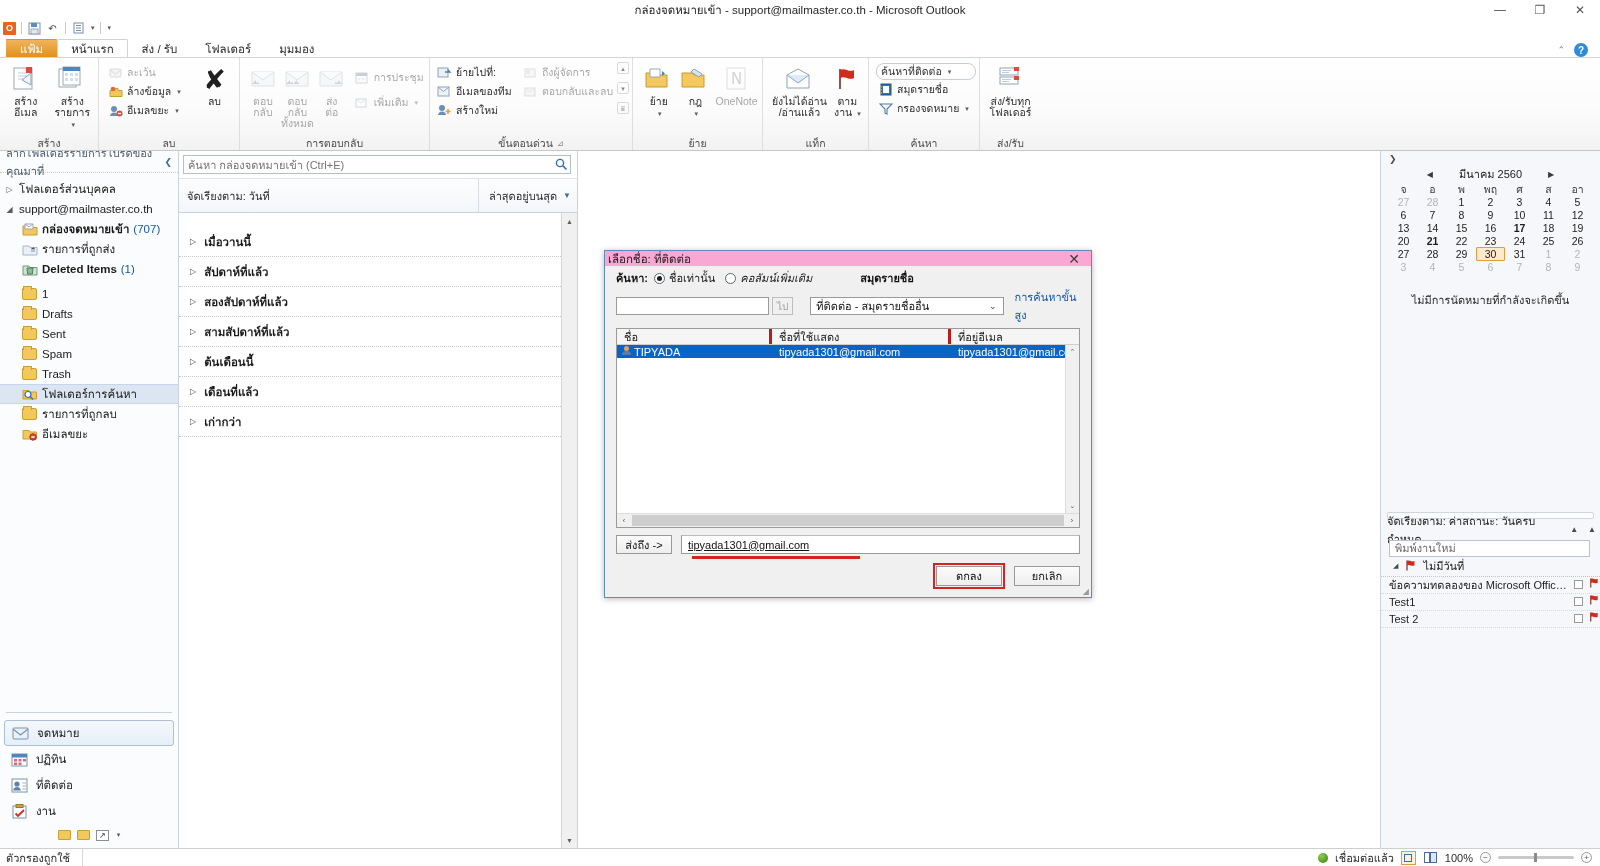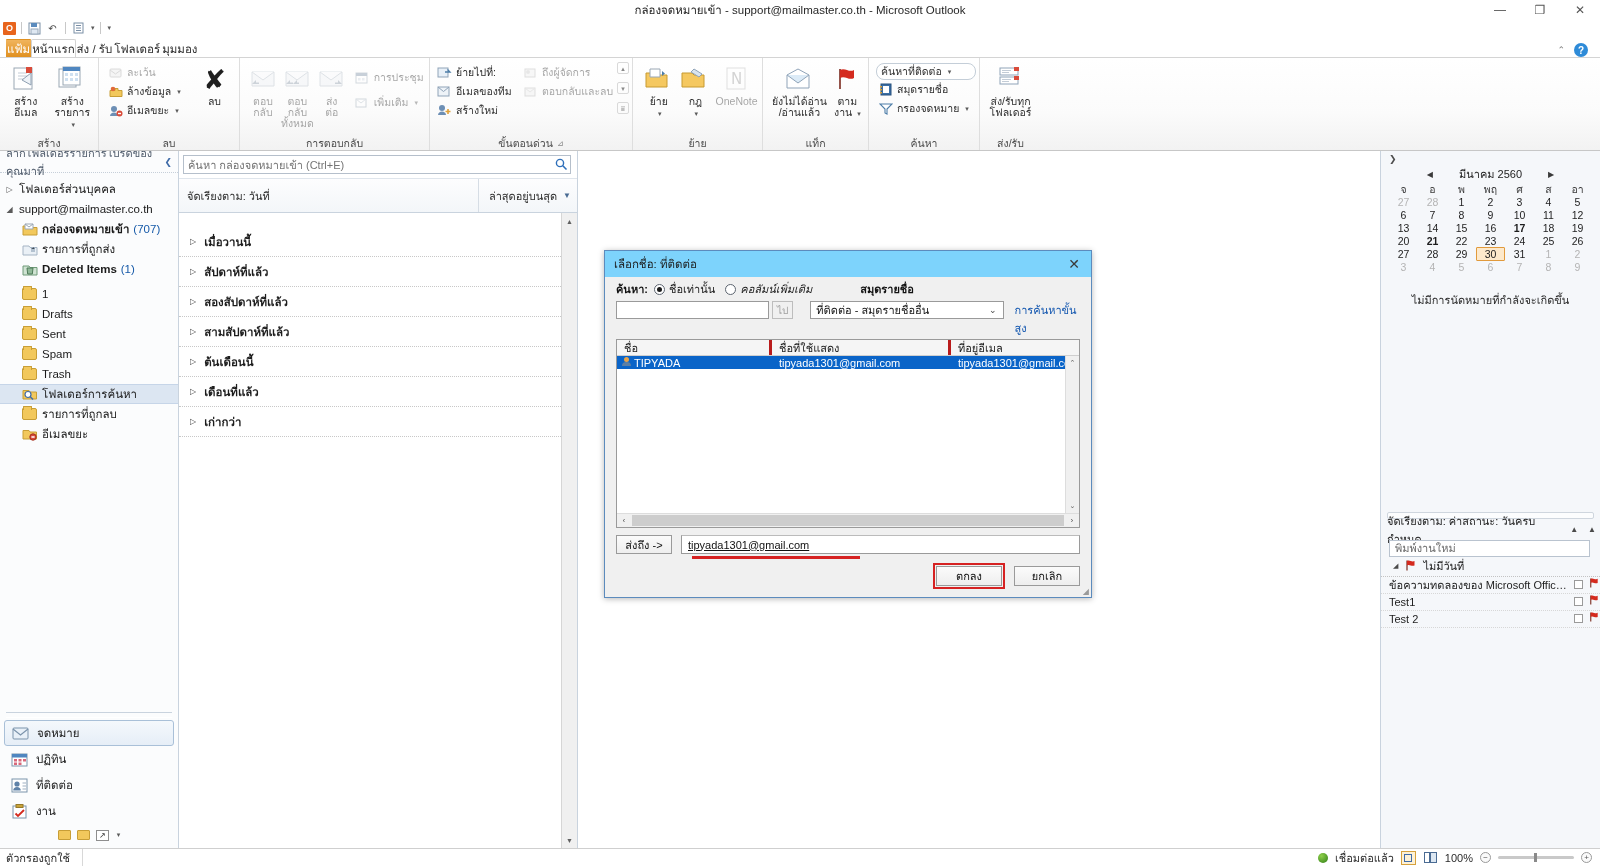--- a/index.html
+++ b/index.html
@@ -38,21 +38,21 @@
   .win-btn { width:40px; height:19px; display:flex; align-items:center; justify-content:center; color:#555; font-size:12px; }
 
   
   .qat { height:18px; display:flex; align-items:center; padding-left:3px; gap:3px; flex:0 0 18px; background:#fff; z-index:3; }
   .qat .sep { width:1px; height:12px; background:#c8c8c8; margin:0 2px; }
   .qat-icon { width:15px; height:14px; display:flex; align-items:center; justify-content:center; font-size:10px; color:#4a4a4a; }
   .o-logo { width:13px;height:13px;background:#e8641c;color:#fff;font-size:9px;font-weight:700;display:flex;align-items:center;justify-content:center;border-radius:1px;}
 
   
   .tabstrip { height:20px; display:flex; align-items:flex-end; padding-left:6px; background:#fff; position:relative; flex:0 0 20px; z-index:3; }
-  .tab { height:18px; padding:0 0; display:flex; align-items:center; font-size:11.5px; color:#2b2b2b; border:1px solid transparent; border-bottom:none; }
+  .tab { height:18px; padding:0 13px; display:flex; align-items:center; font-size:11.5px; color:#2b2b2b; border:1px solid transparent; border-bottom:none; }
   .tab.file { background:#e8a33d; background:linear-gradient(180deg,#f0b45c,#e09020); color:#fff; font-weight:400; border-radius:1px 1px 0 0;}
   .tab.active { background:#fff; border-color:#d2d2d2; border-radius:2px 2px 0 0; position:relative; z-index:2;}
 
   
   .ribbon {
     flex:0 0 94px; height:94px; background:#fff;
     border-top:1px solid #d4d4d4; border-bottom:1px solid #c7c7c7;
     display:flex; align-items:stretch; position:relative; z-index:3;
     background:linear-gradient(180deg,#ffffff 0%,#fbfbfb 60%,#f2f2f2 100%);
   }
@@ -159,30 +159,30 @@
   .zpm { width:11px;height:11px;border-radius:50%;border:1px solid #9a9a9a;color:#555;font-size:8px;display:flex;align-items:center;justify-content:center;background:#fafafa;}
 
   
   .overlay { position:absolute; inset:0; z-index:20; pointer-events:none; }
   .dialog {
     position:absolute; left:604px; top:250px; width:488px; height:348px;
     background:#f0f0f0; border:1px solid #5c8bbd;
     box-shadow:0 1px 6px rgba(0,0,0,.28);
     pointer-events:auto; display:flex; flex-direction:column;
   }
-  .dlg-title { height:26px; background:#7dd3fc; display:flex; align-items:center; padding-left:9px; font-size:11.5px; color:#1b1b1b;}
+  .dlg-title { height:15px; background:#f9a8d4; display:flex; align-items:center; padding-left:3px; font-size:11.5px; color:#1b1b1b;}
   .dlg-close { margin-left:auto; width:34px; height:26px; display:flex; align-items:center; justify-content:center; font-size:14px; color:#3a3a3a;}
   .dlg-body { flex:1; background:#f0f0f0; padding:3px 11px 0 11px; display:flex; flex-direction:column;}
   .frow1 { display:flex; align-items:center; gap:6px; font-size:11px; height:18px;}
   .frow1 .lb { font-weight:700; color:#111;}
   .radio { display:flex; align-items:center; gap:4px;}
   .rd { width:11px;height:11px;border-radius:50%;border:1px solid #5d6570;background:#fff;display:block;position:relative;}
   .rd.on:after{content:"";position:absolute;left:2px;top:2px;width:5px;height:5px;border-radius:50%;background:#1b1b1b;}
   .abhdr { font-weight:700; margin-left:42px; color:#111; }
-  .frow2 { display:flex; align-items:flex-start; gap:0; height:32px; margin-top:3px;}
+  .frow2 { display:flex; align-items:center; gap:0; height:32px; margin-top:3px;}
   .qinput { width:172px; height:18px; border:1px solid #9a9a9a; background:#fff; }
   .gobtn { width:24px; height:18px; border:1px solid #bdbdbd; background:#f0f0f0; color:#a0a0a0; font-size:10px; display:flex;align-items:center;justify-content:center; margin-left:3px;}
   .abselect { width:218px; height:18px; border:1px solid #9a9a9a; background:#fff; display:flex; align-items:center; padding-left:5px; font-size:11px; color:#161616; margin-left:17px;}
   .abselect .cv { margin-left:auto; padding-right:6px; color:#4a4a4a; font-size:9px;}
   .adv { margin-left:11px; font-size:11px; color:#1558b0; }
 
   .tblwrap { margin-top:6px; border:1px solid #9a9a9a; background:#fff; flex:1; display:flex; flex-direction:column; min-height:0;}
   .thead { height:16px; display:flex; background:#f5f5f5; border-bottom:1px solid #cfcfcf; font-size:11px; color:#1b1b1b;}
   .thead div { display:flex; align-items:center; padding-left:7px; border-right:3px solid #b91c1c;}
   .c1 { width:155px; flex:0 0 155px;}

